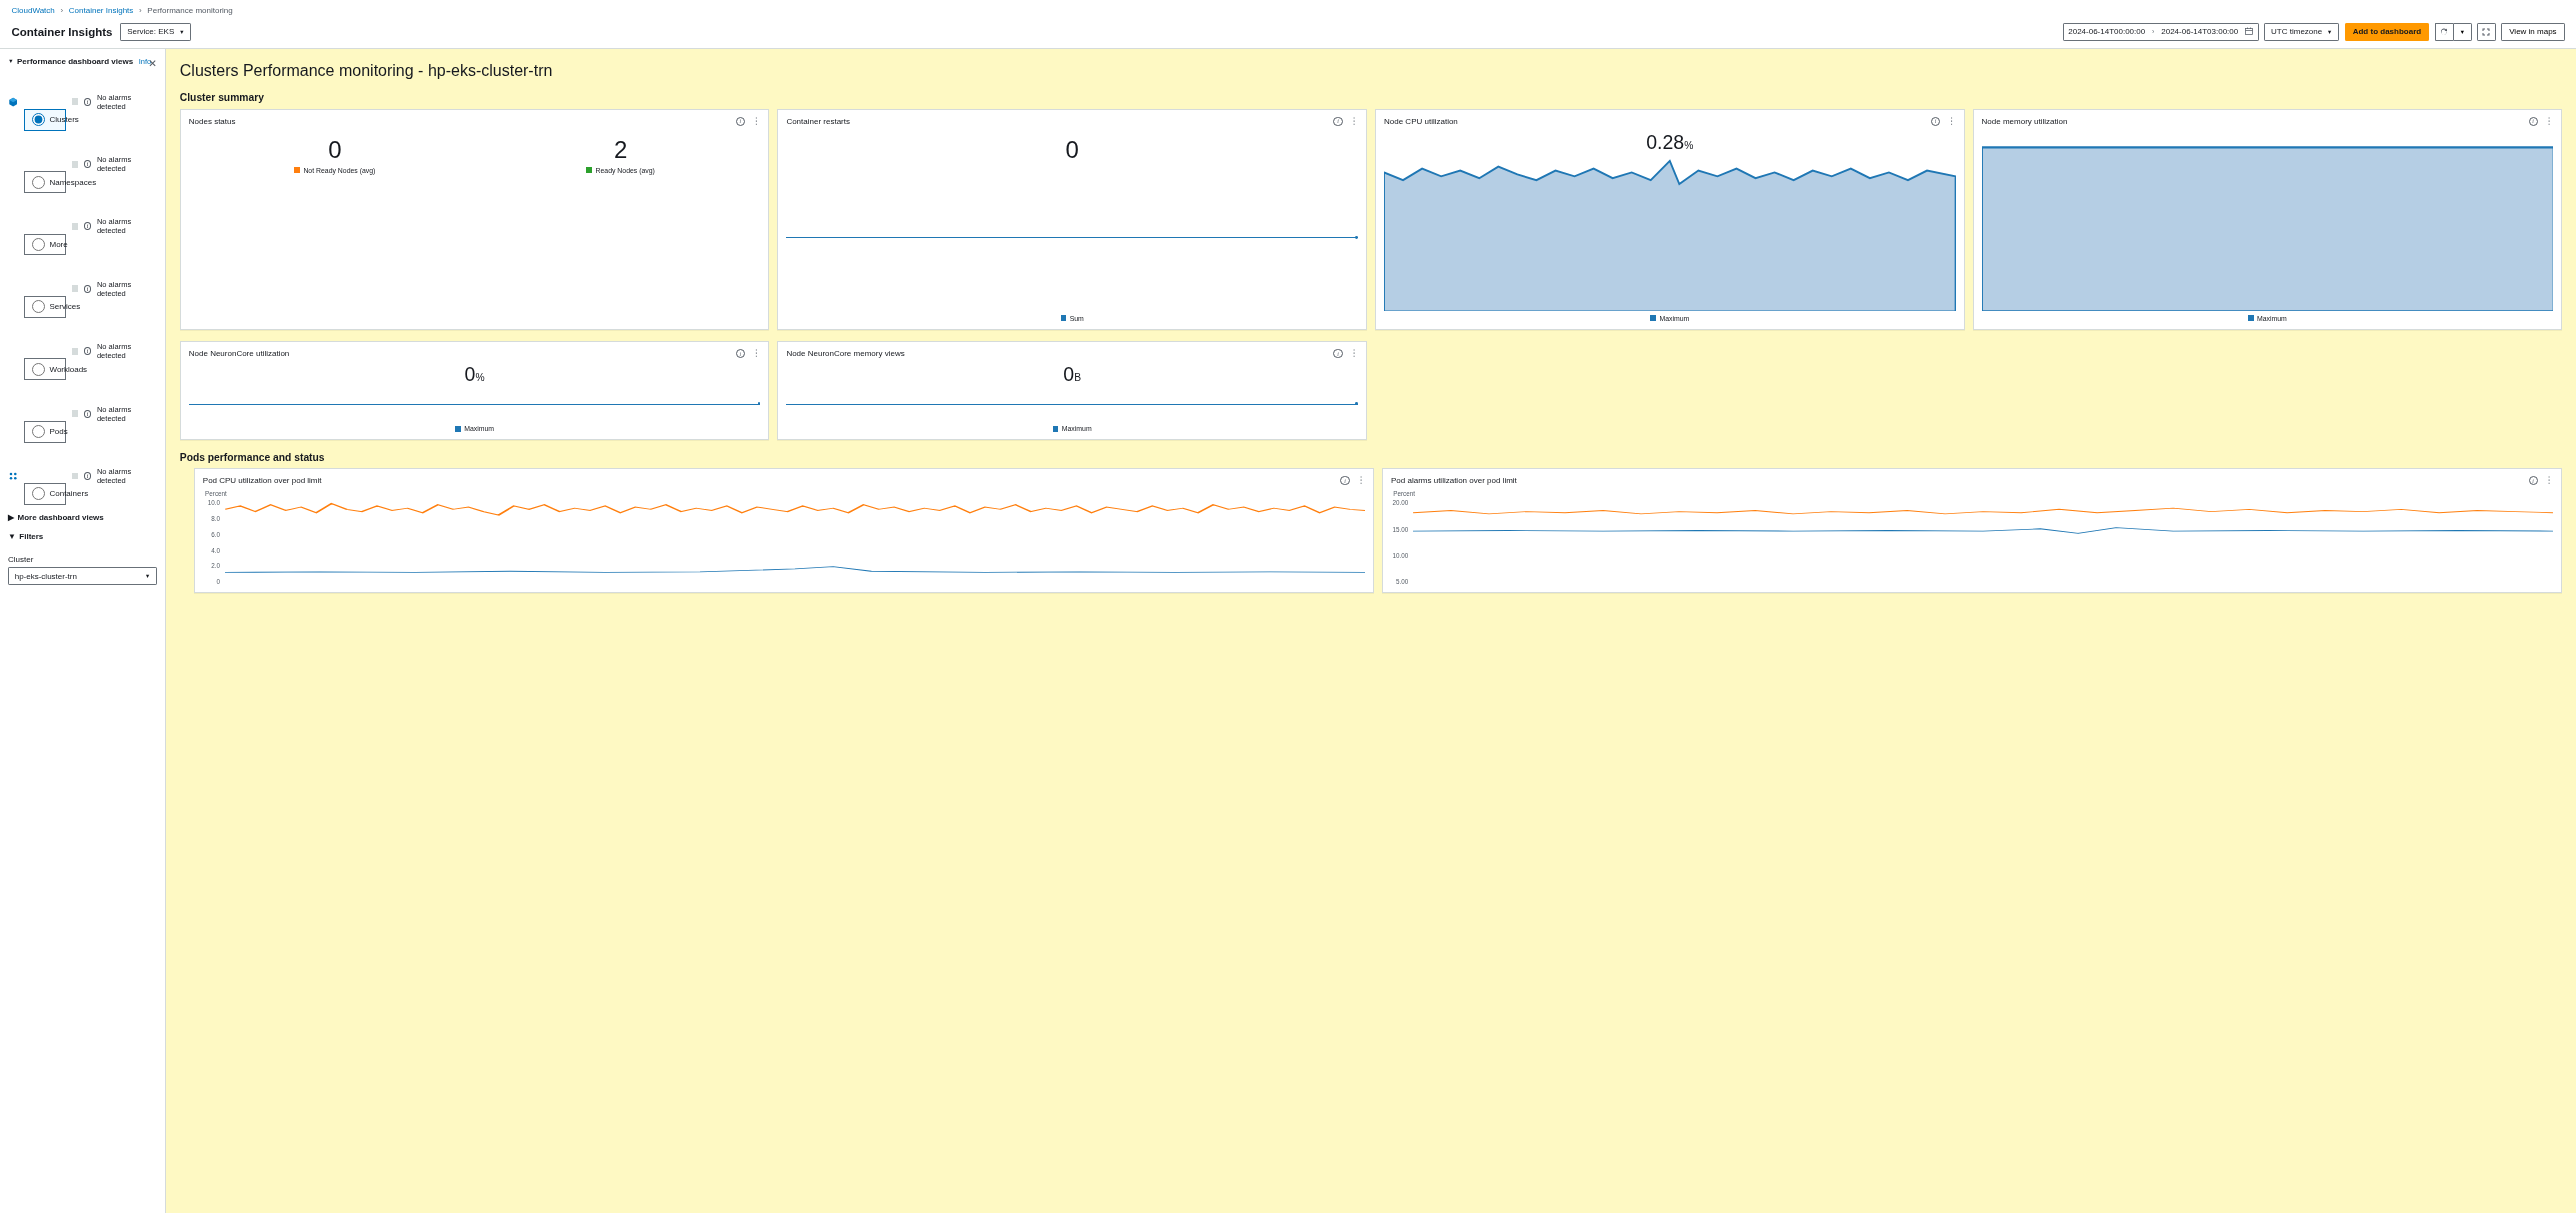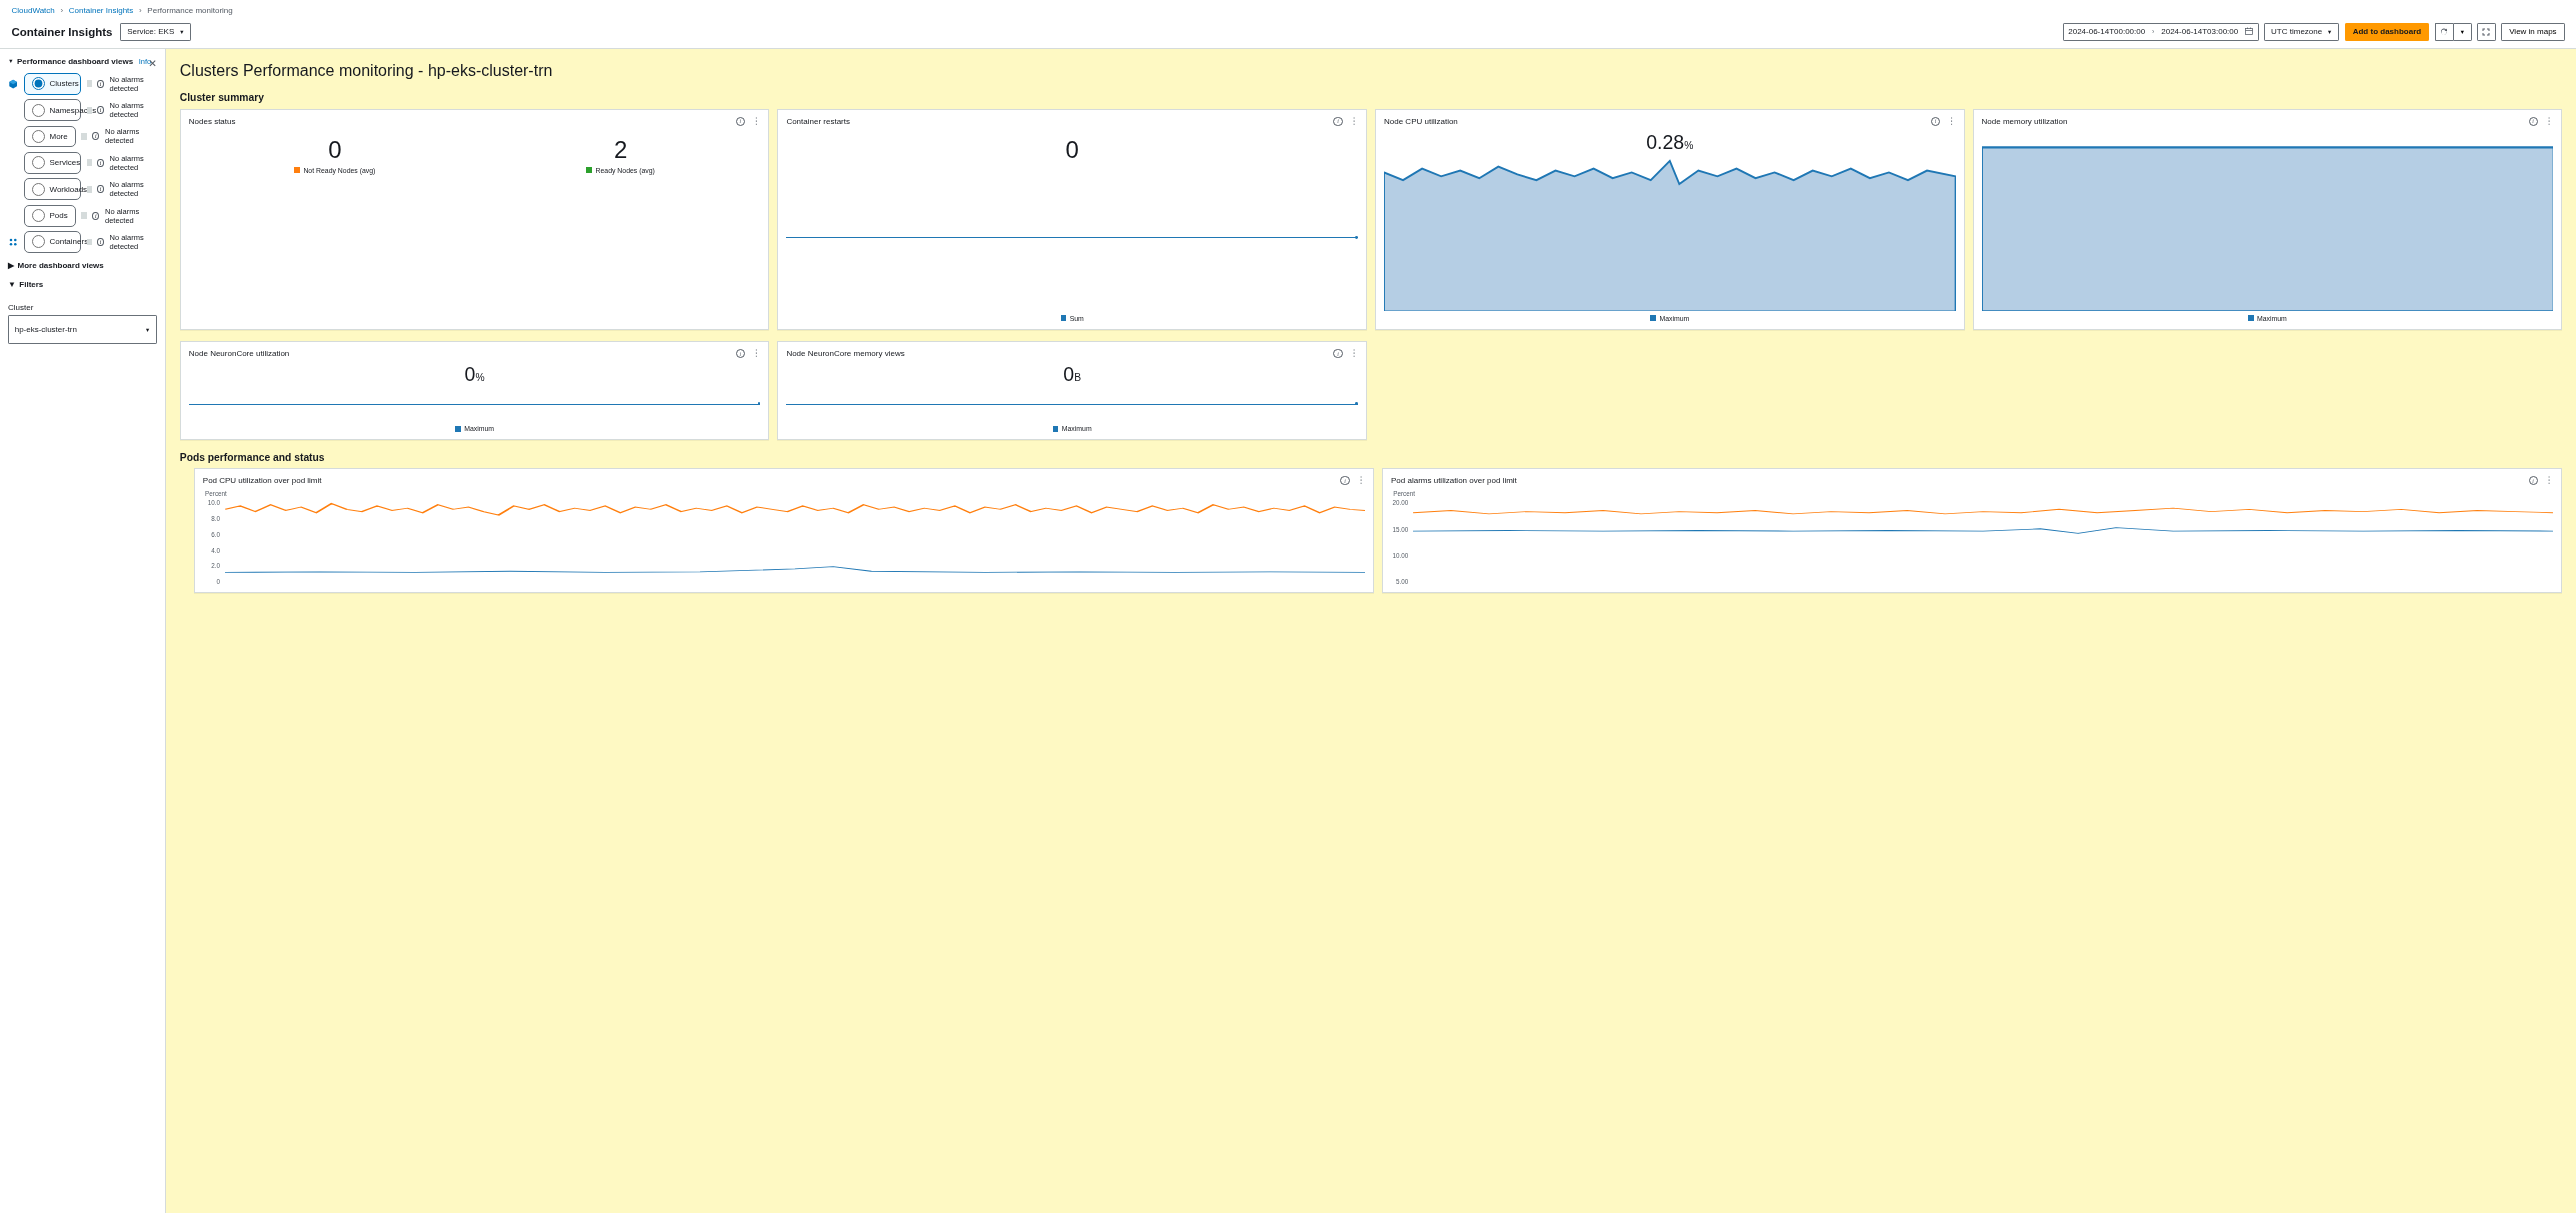--- a/index.html
+++ b/index.html
@@ -31,30 +31,30 @@
 
 .body-wrap { display: flex; min-height: calc(100vh - 57px); }
 .sidebar { width: 166px; border-right: 0.6px solid #d5dbdb; padding: 8px; position: relative; background:#fff; }
 .close-x { position: absolute; top: 8px; right: 8px; cursor: pointer; font-size: 10.3px; color:#545b64; }
 .side-section-title { font-weight: 700; font-size: 8px; display: flex; align-items: center; gap: 3.4px; cursor: pointer; }
 .side-section-title .tri { font-size: 5.7px; }
 .info-link { color: #0073bb; font-weight: 400; font-size: 7.5px; margin-left: 2.3px; }
 .view-list { margin-top: 6.9px; }
 .view-row { display: flex; align-items: center; gap: 5.7px; margin-bottom: 4.6px; }
 .cube-icon { width: 10.3px; height: 10.3px; flex-shrink:0; }
-.view-btn { border: 0.6px solid #687078; border-radius: 5px; padding: 3.4px 6.9px; display: flex; align-items: center; gap: 4.6px; font-size: 8px; width: 57px; cursor: pointer; background:#fff; }
+.view-btn { border: 0.6px solid #687078; border-radius: 0; padding: 3.4px 6.9px; display: flex; align-items: center; gap: 4.6px; font-size: 8px; width: 42px; cursor: pointer; background:#fff;margin-top:36px; }
 .view-btn input { accent-color: #0073bb; }
 .view-btn.selected { border-color: #0073bb; background: #f1faff; }
 .alarm-box { width: 6.9px; height: 6.9px; background: #d5dbdb; display: inline-block; }
 .alarm-info { display: inline-flex; align-items: center; justify-content:center; width:8px; height:8px; border:0.6px solid #545b64; border-radius:50%; font-size:5.7px; font-style: italic; font-family: serif; }
 .alarm-text { font-size: 7.5px; color: #16191f; }
 .more-views { margin-top: 8px; font-weight: 700; font-size: 8px; display: flex; align-items: center; gap:3.4px; cursor:pointer; }
 .filters-title { margin-top: 10.3px; font-weight: 700; font-size: 8px; display:flex; align-items:center; gap:3.4px; cursor:pointer;}
 .filter-label { margin-top: 13.8px; font-size: 8px; }
-.filter-select { margin-top: 3.4px; width: 100%; border:0.6px solid #687078; border-radius:1.1px; height:29px; display:flex; align-items:center; justify-content:space-between; padding:0 5.7px; cursor:pointer; background:#fff;}
+.filter-select { margin-top: 3.4px; width: 100%; border:0.6px solid #687078; border-radius:1.1px; height:18px; display:flex; align-items:center; justify-content:space-between; padding:0 5.7px; cursor:pointer; background:#fff;}
 
 
 .main { flex: 1; background: #fef9c3; padding: 12.6px 13.8px 0 13.8px; overflow:hidden;}
 .main h1 { font-size: 16px; font-weight: 400; margin-bottom: 12.6px; }
 .section-title { font-size: 10.3px; font-weight: 700; margin-bottom: 5.7px; }
 .card-grid { display: grid; grid-template-columns: repeat(4, 1fr); gap: 8px; margin-bottom: 11.5px; }
 .card { background: #fff; border: 0.6px solid #d5dbdb; border-radius: 0; box-shadow: 0 0.6px 0.6px rgba(0,0,0,0.05); padding: 6.9px 8px; position: relative; min-height: 99px; display:flex; flex-direction:column;}
 .card-head { display: flex; align-items: center; justify-content: space-between; margin-bottom: 4.6px; }
 .card-title { font-size: 8px; font-weight: 400; }
 .card-icons { display: flex; gap: 6.9px; align-items: center; color: #545b64; }

